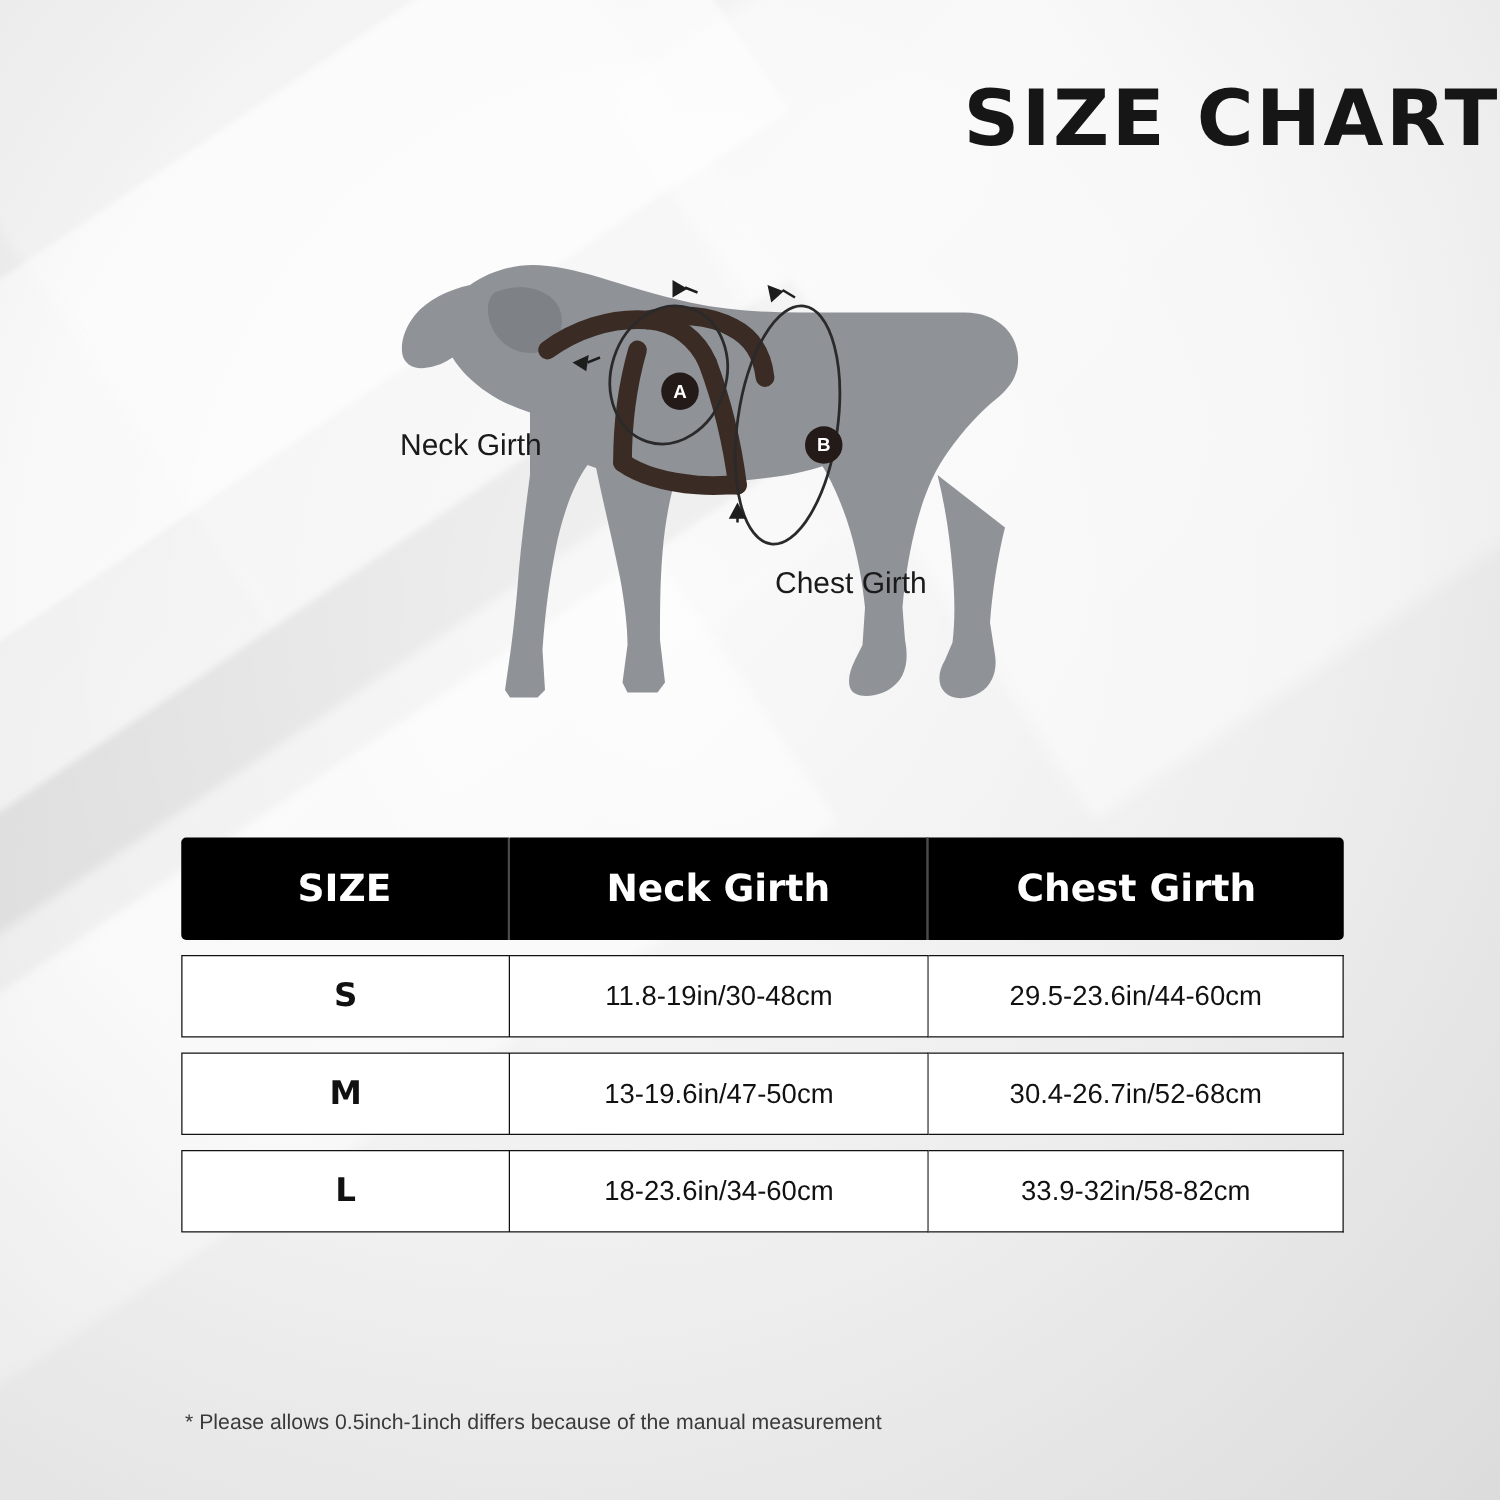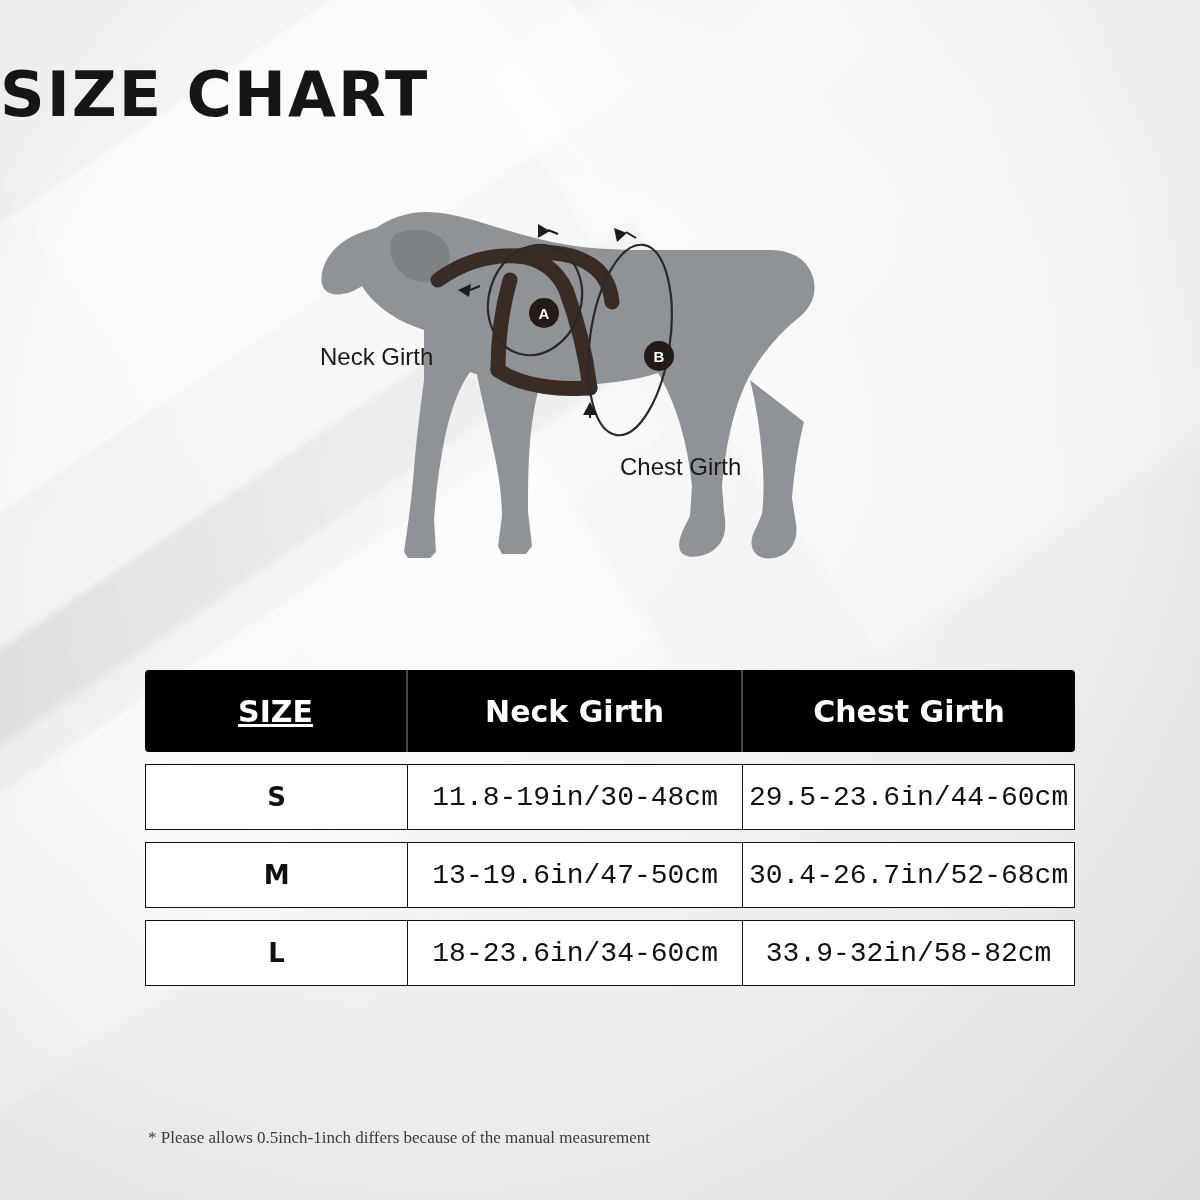--- a/index.html
+++ b/index.html
@@ -68,21 +68,21 @@
     background: radial-gradient(ellipse at 45% 40%, rgba(255,255,255,0.55) 0%, rgba(255,255,255,0) 55%, rgba(195,195,195,0.35) 100%);
     pointer-events: none;
   }
 
   
   #title {
     position: absolute;
     top: 58px;
     left: 0;
     width: 1200px;
-    text-align: left;
+    text-align: right;
     font-size: 62px;
     font-weight: bold;
     letter-spacing: 2px;
     color: #161616;
     font-family: "DejaVu Sans", sans-serif;
   }
 
   
   #illustration {
     position: absolute;
@@ -140,41 +140,41 @@
   #size-table thead tr th:last-child { border-top-right-radius: 4px; border-bottom-right-radius: 4px; }
 
   #size-table tbody tr { background: #fff; }
   #size-table tbody td {
     background: #fff;
     border-top: 1.5px solid #111;
     border-bottom: 1.5px solid #111;
     border-right: 1.5px solid #111;
     height: 62px;
     text-align: center;
-    font-size: 28px;
+    font-size: 22px;
     color: #111;
-    font-family: Liberation Mono, monospace;
+    font-family: Liberation Sans, sans-serif;
   }
   #size-table tbody td:first-child {
     border-left: 1.5px solid #111;
     font-size: 26px;
     font-weight: bold;
     font-family: "DejaVu Sans", sans-serif;
   }
-  .col-size { width: 245px; text-decoration: underline; }
+  .col-size { width: 245px; }
   .col-neck { width: 313px; }
   .col-chest { width: 312px; }
 
   #footnote {
     position: absolute;
     left: 148px;
     top: 1128px;
     font-size: 17px;
     color: #3a3a3a;
-    font-family: Liberation Serif, serif;
+    font-family: Liberation Sans, sans-serif;
   }
 </style>
 </head>
 <body>
 
 <div id="page">
 
   <div class="backdrop-band band5"></div>
   <div class="backdrop-band band1"></div>
   <div class="backdrop-band band2"></div>

